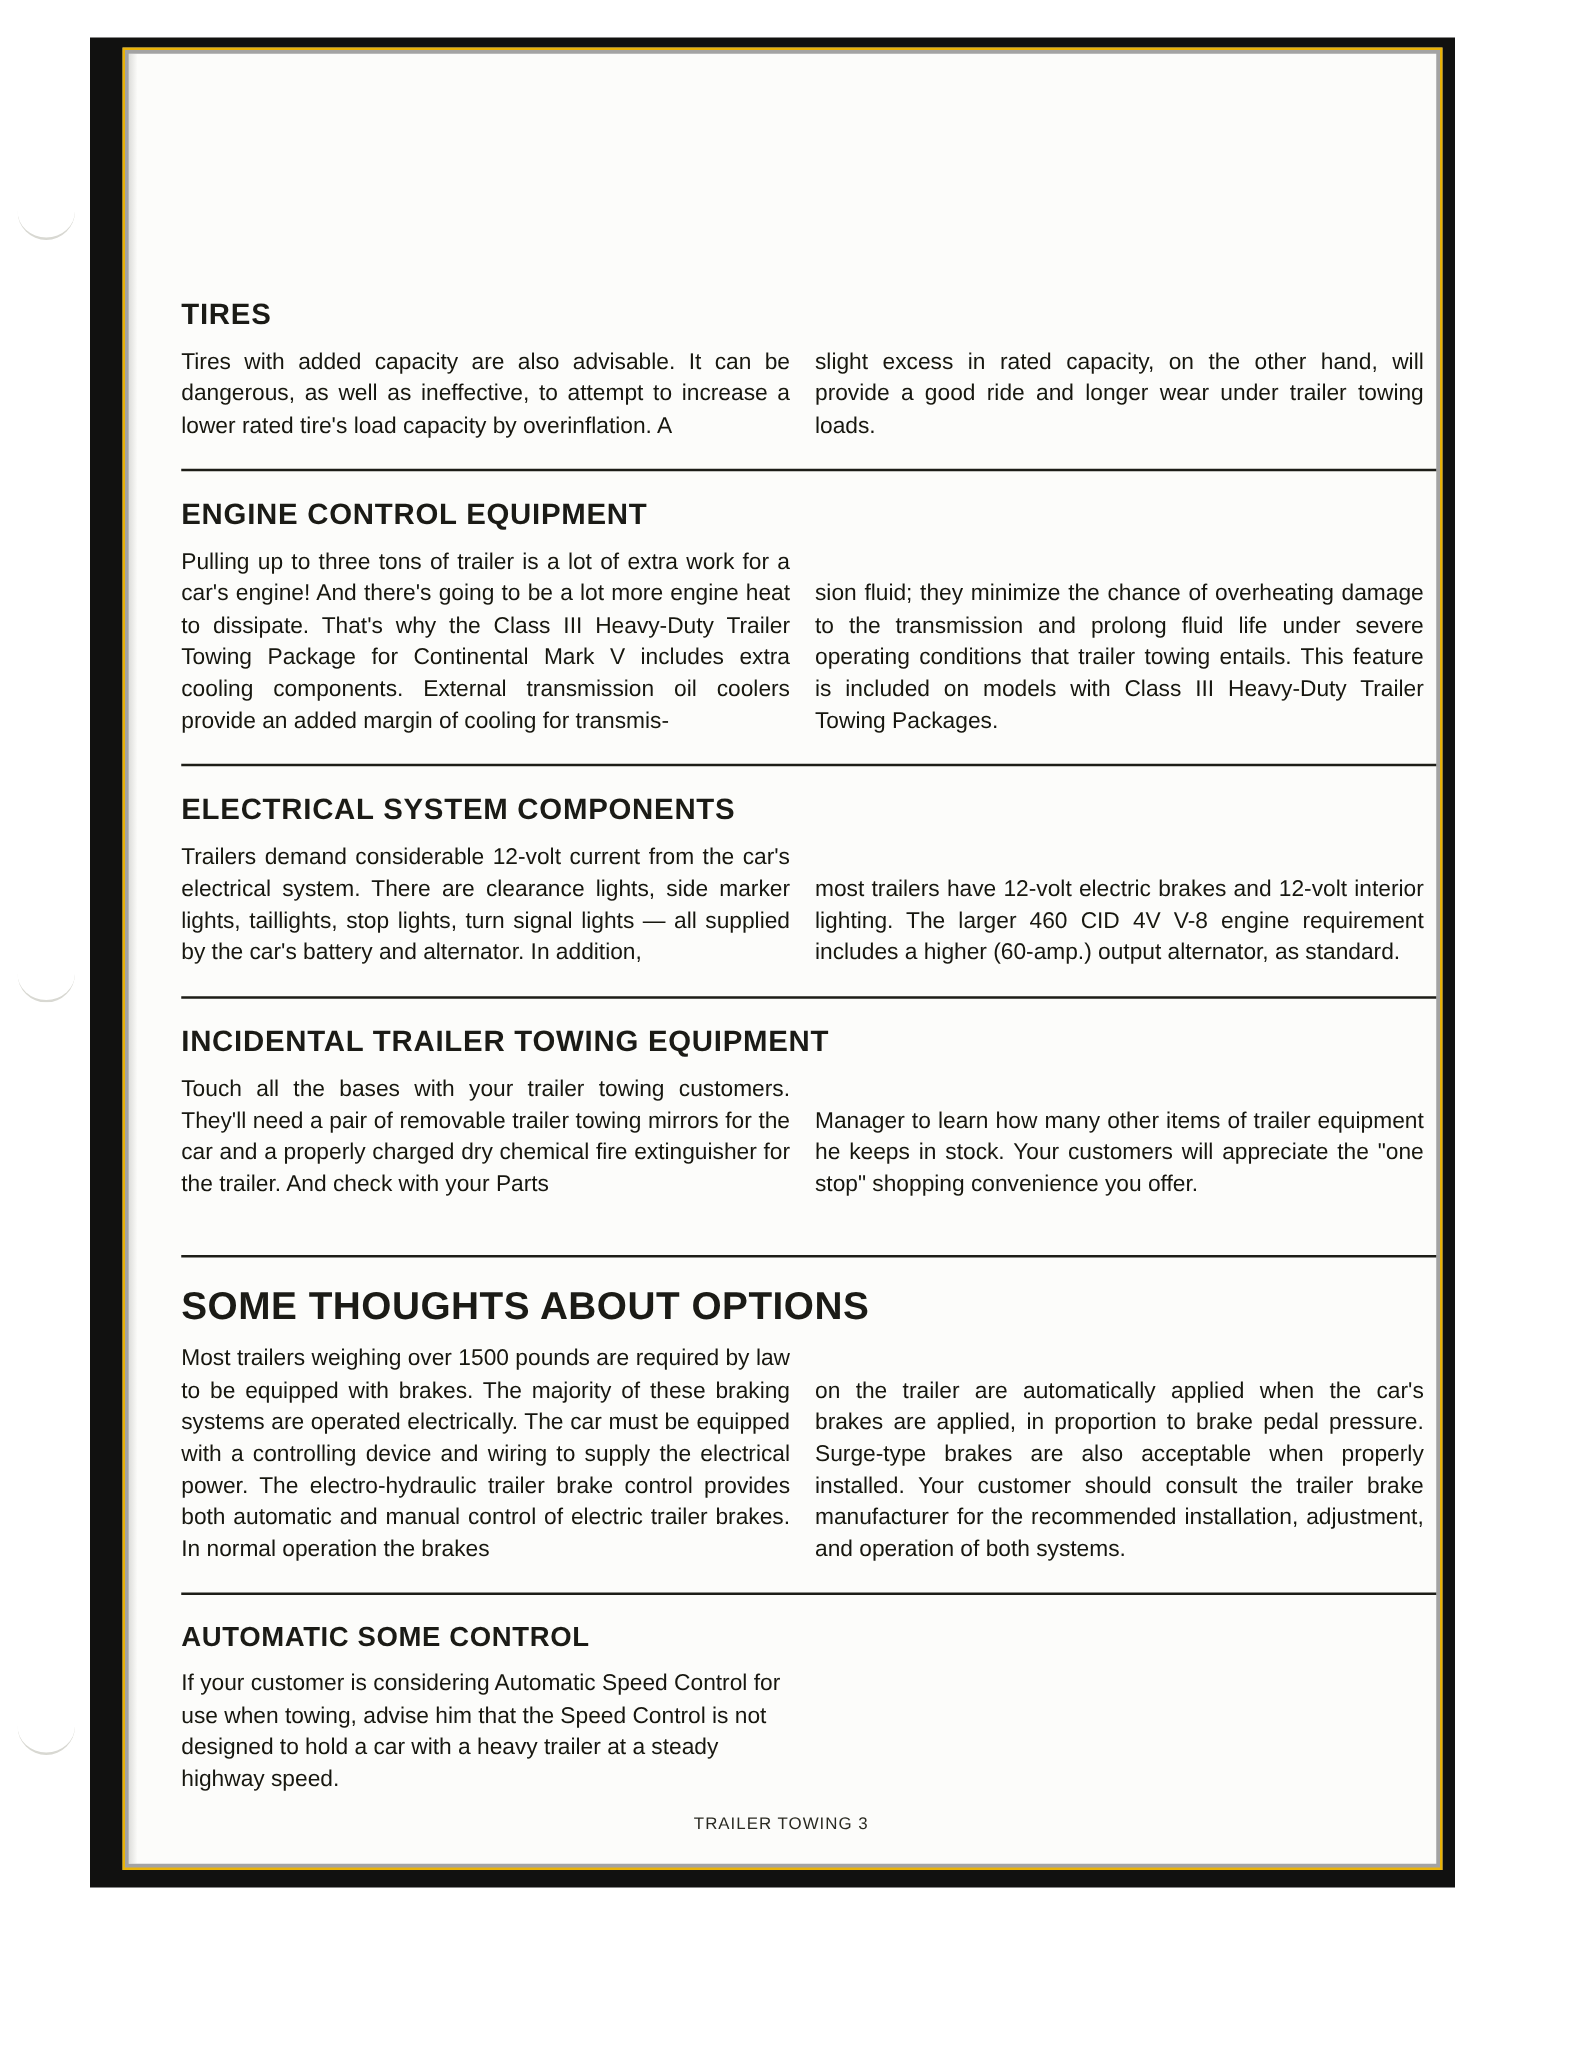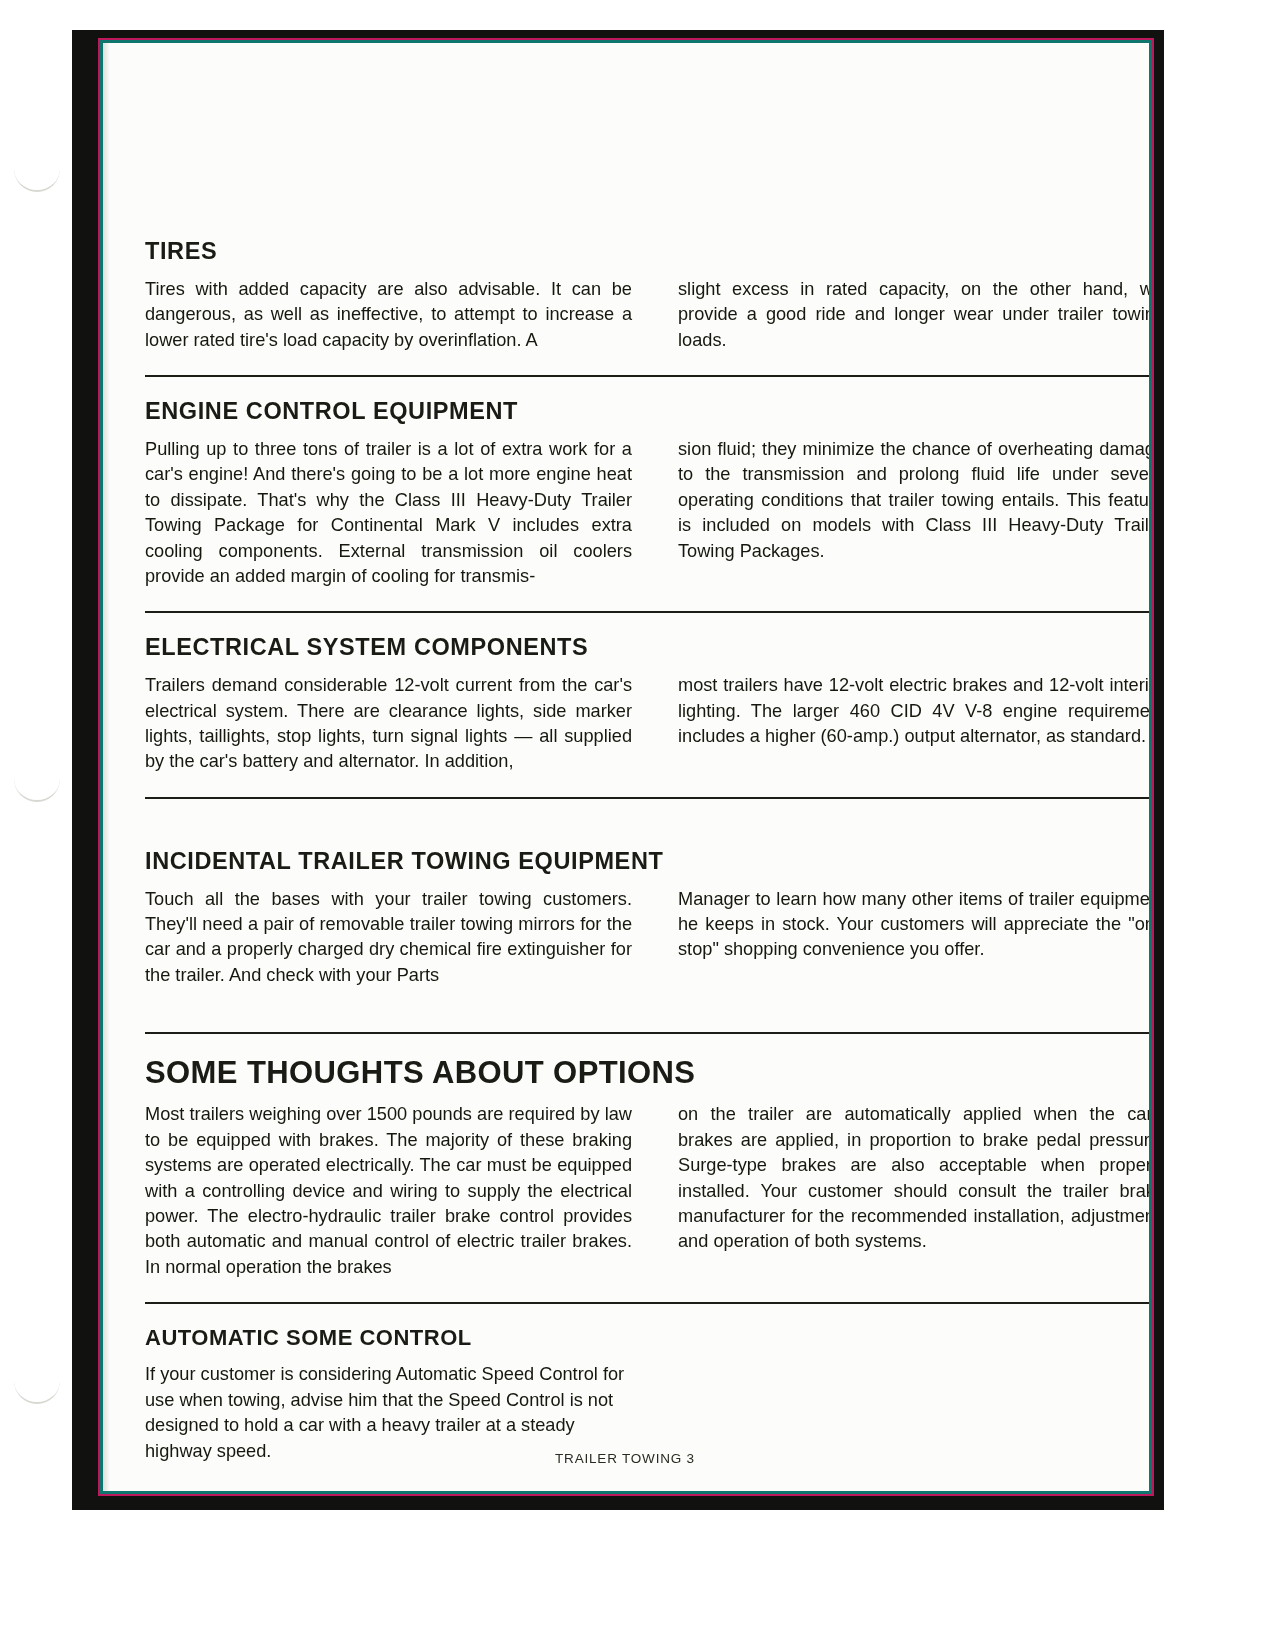--- a/index.html
+++ b/index.html
@@ -32,23 +32,23 @@
     height: 1480px;
     background: #111110;
     box-sizing: border-box;
   }
   .page-inner {
     position: absolute;
     left: 26px;
     top: 8px;
     right: 10px;
     bottom: 14px;
-    background: #0f766e;
+    background: #a3a3a3;
     box-sizing: border-box;
-    border: 2px solid #be185d;
+    border: 2px solid #eab308;
   }
   .page-sheet {
     position: absolute;
     left: 3px; top: 3px; right: 3px; bottom: 3px;
     background: #fcfcfa;
     overflow: hidden;
   }
 
   
   .punch {
@@ -107,21 +107,22 @@
   }
 
   .rule {
     height: 0;
     border-top: 2px solid #1d1d17;
     margin: 0;
   }
 
   .cols {
     display: flex;
-    gap: 46px;
+    gap: 20px;
+    align-items: flex-end;
   }
   .col {
     width: 487px;
   }
   .col p {
     margin: 0;
     font-size: 18.2px;
     line-height: 25.4px;
     color: #17170f;
     text-align: justify;
@@ -199,21 +200,21 @@
                 <p>Trailers demand considerable 12-volt current from the car's electrical system. There are clearance lights, side marker lights, taillights, stop lights, turn signal lights — all supplied by the car's battery and alternator. In addition,</p>
               </div>
               <div class="col">
                 <p>most trailers have 12-volt electric brakes and 12-volt interior lighting. The larger 460 CID 4V V-8 engine requirement includes a higher (60-amp.) output alternator, as standard.</p>
               </div>
             </div>
           </div>
 
           <div class="rule"></div>
 
-          <div class="sec sec-gap-after-rule" style="padding-bottom:44px;margin-top:28px;">
+          <div class="sec sec-gap-after-rule" style="padding-bottom:44px;">
             <h2 class="section-title">INCIDENTAL TRAILER TOWING EQUIPMENT</h2>
             <div class="cols">
               <div class="col">
                 <p>Touch all the bases with your trailer towing customers. They'll need a pair of removable trailer towing mirrors for the car and a properly charged dry chemical fire extinguisher for the trailer. And check with your Parts</p>
               </div>
               <div class="col">
                 <p>Manager to learn how many other items of trailer equipment he keeps in stock. Your customers will appreciate the "one stop" shopping convenience you offer.</p>
               </div>
             </div>
           </div>

